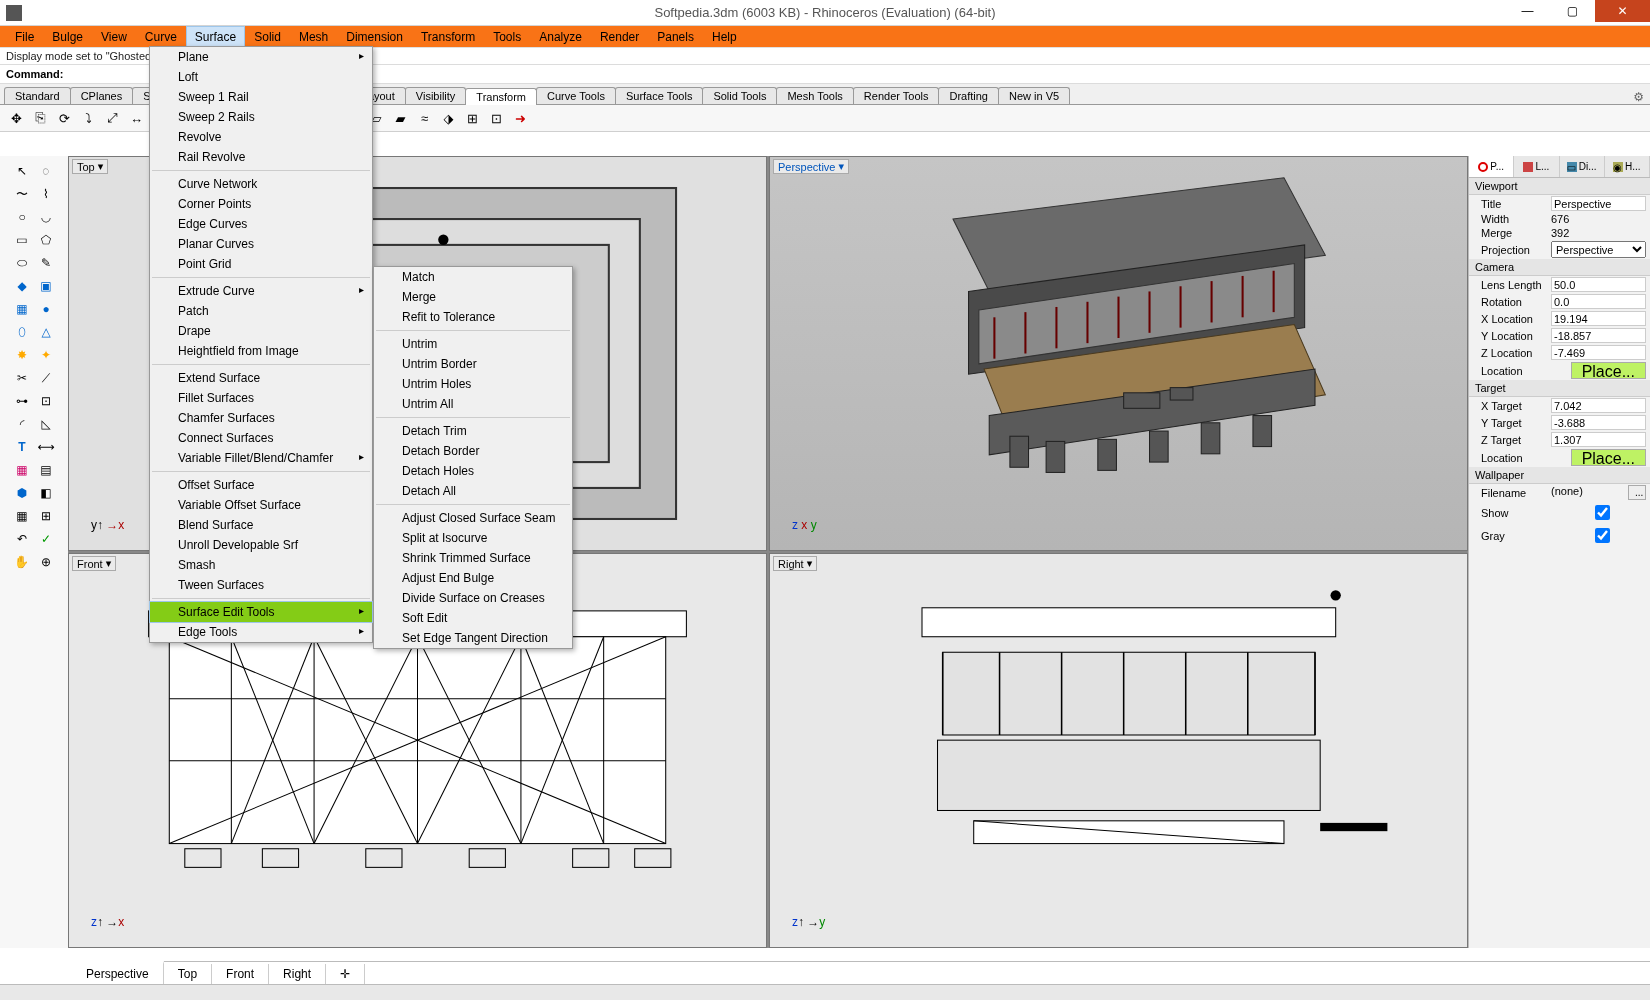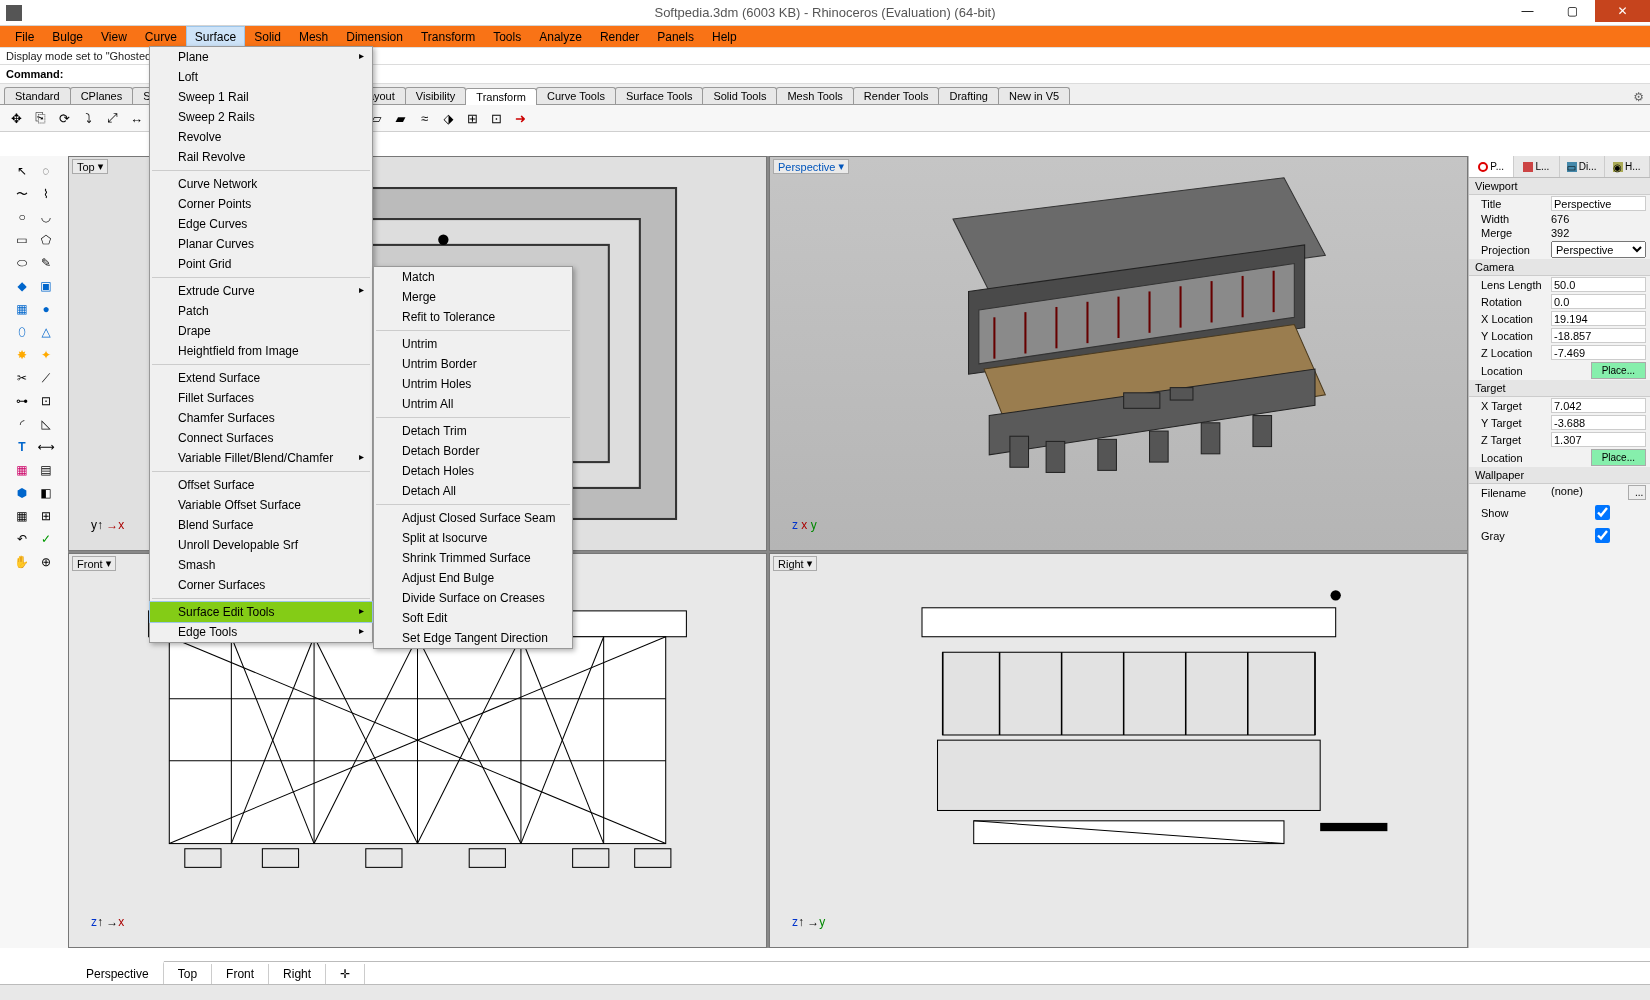--- a/index.html
+++ b/index.html
@@ -37,21 +37,21 @@
   .panel-tabs{display:flex;height:22px;border-bottom:1px solid #bbb;background:#e8e8e8}
   .ptab{flex:1;display:flex;align-items:center;justify-content:center;font-size:10px;border-right:1px solid #ccc;gap:2px}
   .ptab.active{background:#fff}
   .ptab-ic{width:10px;height:10px;display:inline-block}
   .prop-section{background:#e5e5e5;padding:2px 6px;font-size:11px;border-bottom:1px solid #ccc}
   .prop-row{display:flex;align-items:center;padding:1px 4px;font-size:11px}
   .prop-label{width:78px;padding-left:8px}
   .prop-value{flex:1}
   .prop-value input{width:100%;font-size:11px;border:1px solid #ccc;padding:0 2px;height:15px}
   .prop-value select{width:100%;font-size:11px;height:17px}
-  .prop-btn{font-size:10px;padding:0 10px;height:17px;border:1px solid #aaa;background:#86efac}
+  .prop-btn{font-size:16px;padding:0 10px;height:17px;border:1px solid #aaa;background:#bef264}
   .prop-dots{width:18px;font-size:10px;text-align:center;border:1px solid #aaa;background:#eee;height:15px}
   .bottom-tabs{position:absolute;bottom:15px;left:72px;right:0;height:24px;display:flex;align-items:center;background:#fff;border-top:1px solid #bbb}
   .btab{padding:3px 14px;font-size:12px;border-right:1px solid #ccc;cursor:default}
   .btab.active{background:#fff;font-weight:500;border-top:3px solid #fff;margin-top:-3px}
   .statusbar{position:absolute;bottom:0;left:0;right:0;height:16px;background:#e8e8e8;border-top:1px solid #bbb}
   .dropdown{position:absolute;background:#f0f0f0;border:1px solid #999;box-shadow:2px 2px 5px rgba(0,0,0,.3);z-index:1000;font-size:12px}
   .dd-item{padding:3px 14px 3px 28px;position:relative;white-space:nowrap}
   .dd-item.has-sub::after{content:"▸";position:absolute;right:8px;font-size:10px}
   .dd-item.highlight{background:#84cc16;border:1px solid #9ec6ea;margin:-1px}
   .dd-sep{height:1px;background:#ccc;margin:3px 2px}
@@ -459,21 +459,21 @@
     <div class="dd-item">Fillet Surfaces</div>
     <div class="dd-item">Chamfer Surfaces</div>
     <div class="dd-item">Connect Surfaces</div>
     <div class="dd-item has-sub">Variable Fillet/Blend/Chamfer</div>
     <div class="dd-sep"></div>
     <div class="dd-item">Offset Surface</div>
     <div class="dd-item">Variable Offset Surface</div>
     <div class="dd-item">Blend Surface</div>
     <div class="dd-item">Unroll Developable Srf</div>
     <div class="dd-item">Smash</div>
-    <div class="dd-item">Corner Surfaces</div>
+    <div class="dd-item">Tween Surfaces</div>
     <div class="dd-sep"></div>
     <div class="dd-item has-sub highlight">Surface Edit Tools</div>
     <div class="dd-item has-sub">Edge Tools</div>
   </div>
 <div class="dropdown dd2" id="dd2">
     <div class="dd-item">Match</div>
     <div class="dd-item">Merge</div>
     <div class="dd-item">Refit to Tolerance</div>
     <div class="dd-sep"></div>
     <div class="dd-item">Untrim</div>

